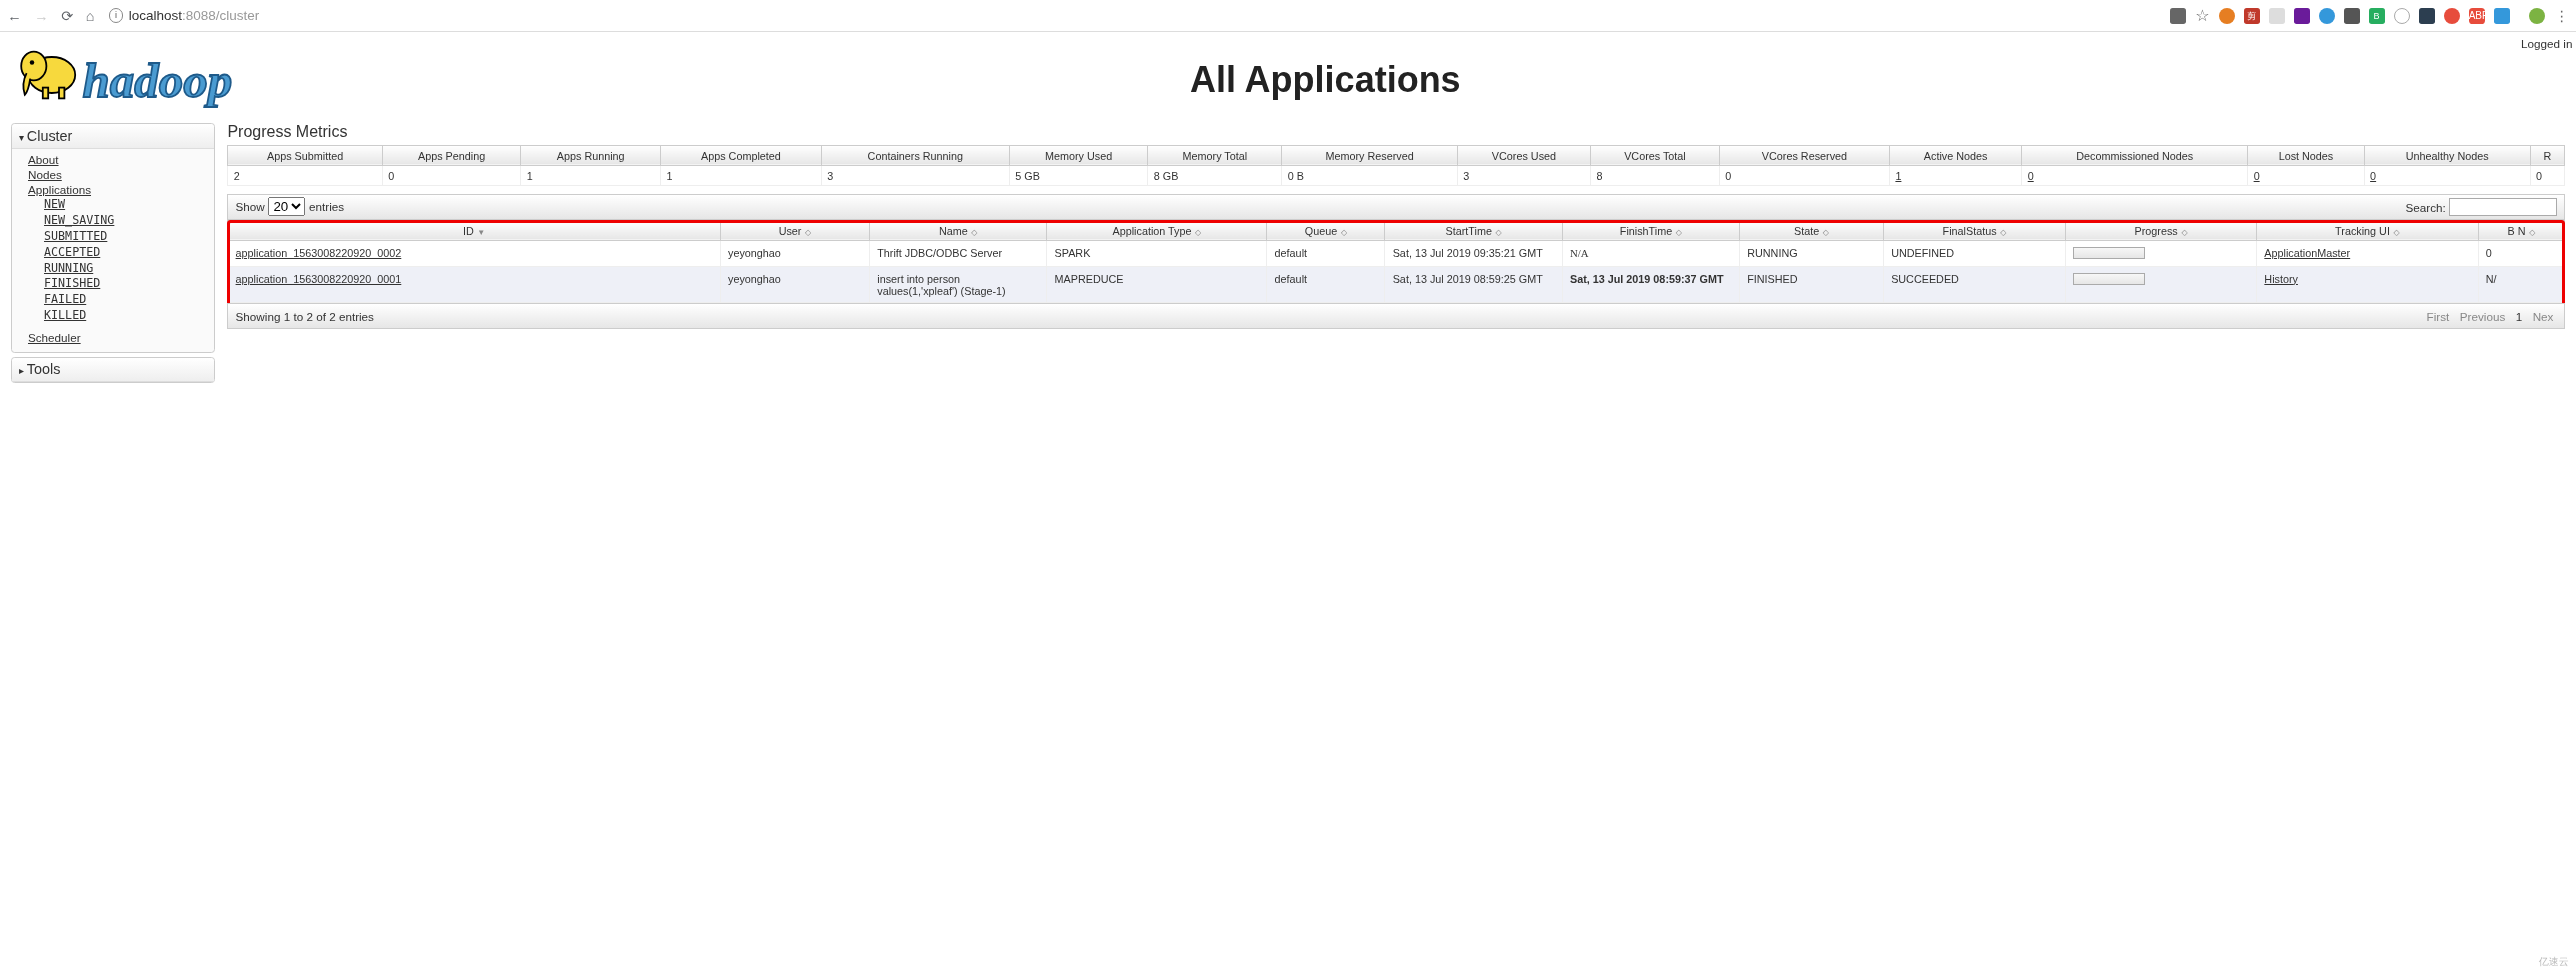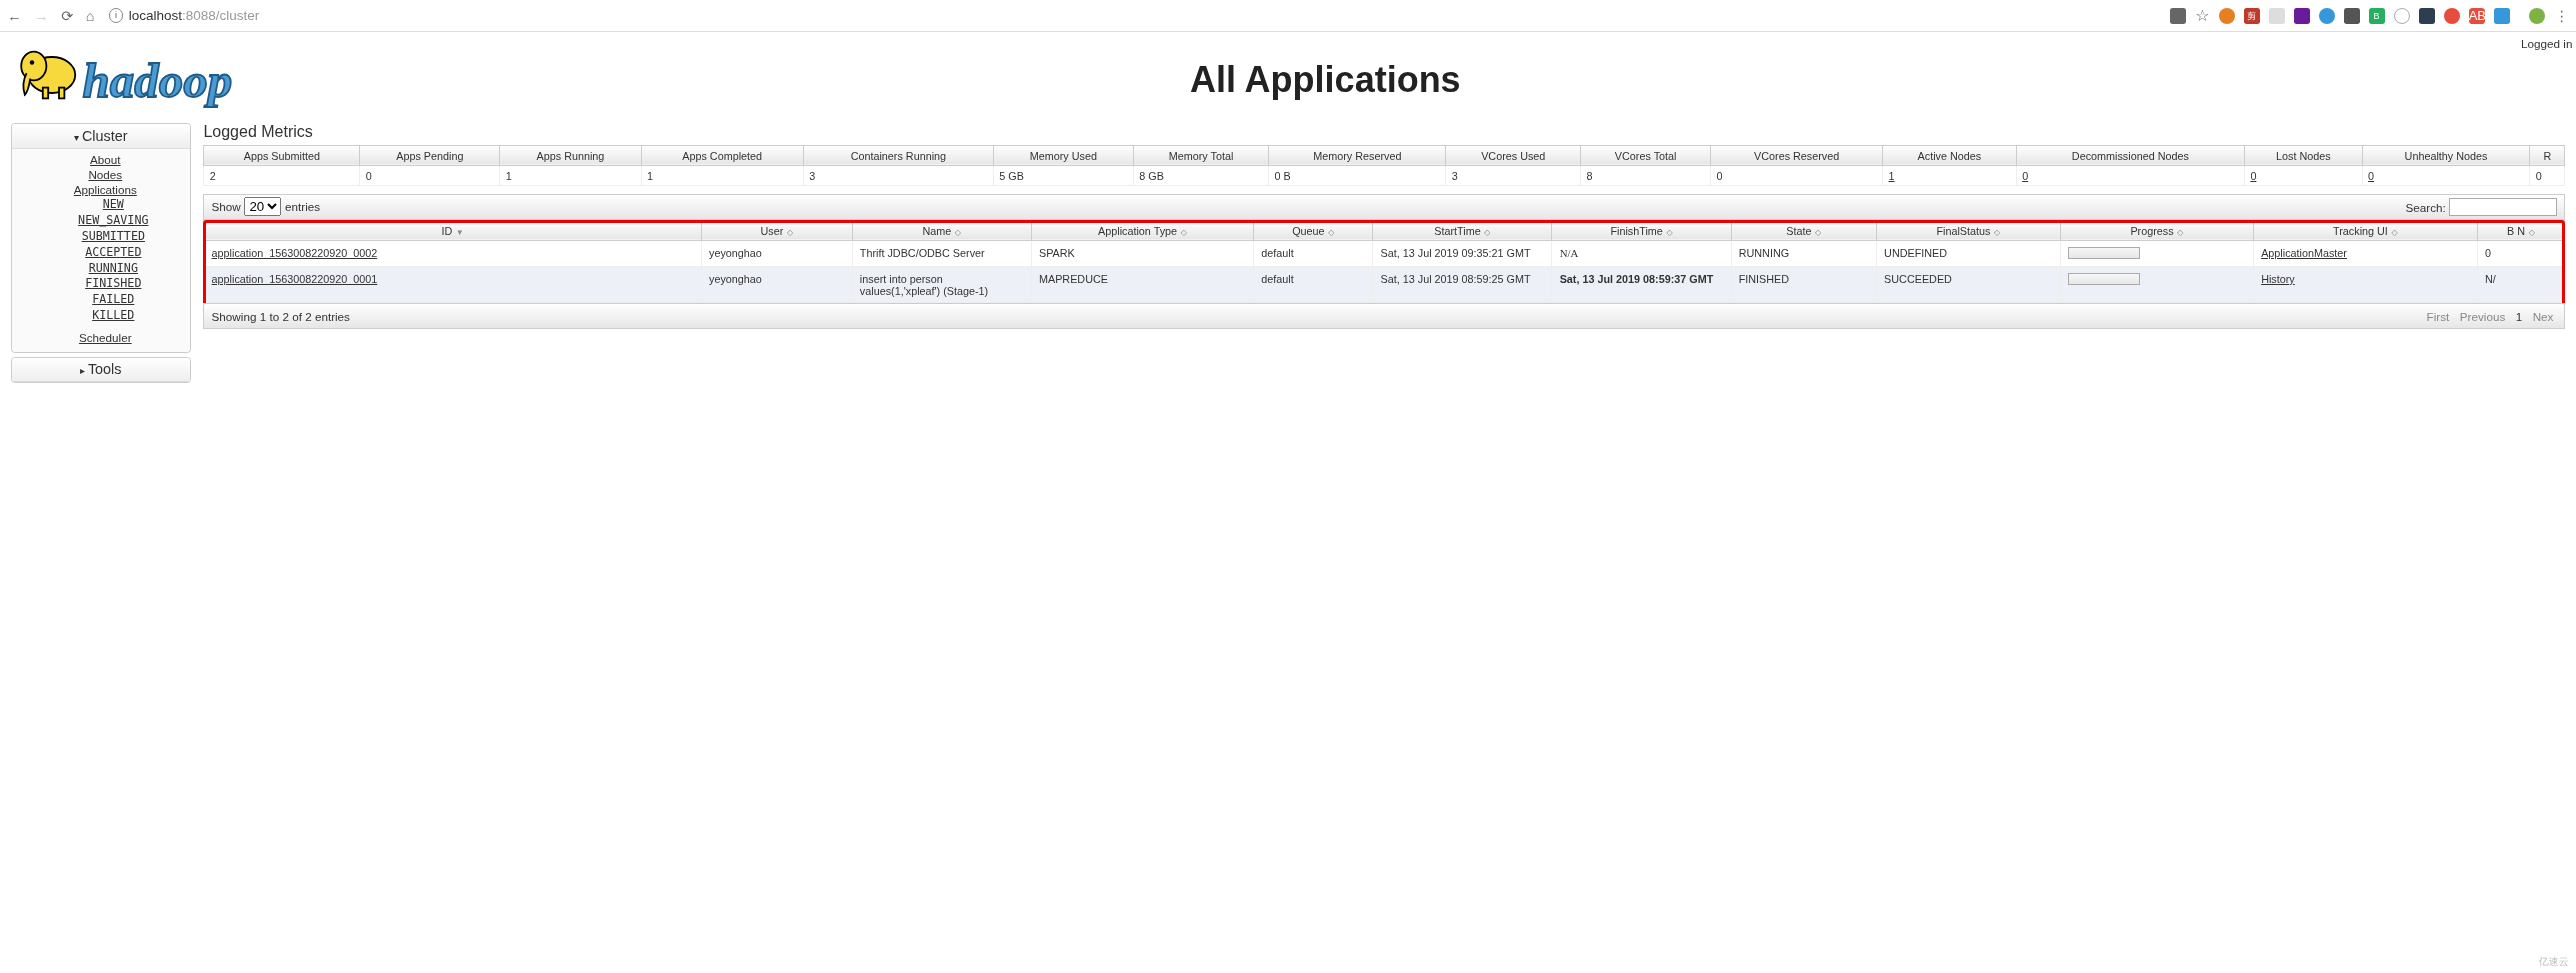--- a/index.html
+++ b/index.html
@@ -20,21 +20,21 @@
 .page-header { position: relative; padding: 5.4px 10.8px 0; }
 .logged-in { position: absolute; top: 5.4px; right: 3.6px; font-size: 11.7px; }
 .logo-title-row { display:flex; align-items:center; }
 .hadoop-logo { width: 287px; height: 86px; position:relative; margin-left: 3.6px; }
 .elephant { position:absolute; left:0; top:1.8px; width:72px; height:63px; }
 .hadoop-text { position:absolute; left:68px; top:14.4px; font-family: Georgia, serif; font-size:49px; font-weight:bold; font-style:italic; color:#4A9BD1; -webkit-text-stroke:1.8px #1e5a8a; }
 .page-title { flex:1; text-align:center; font-size:36px; font-weight:bold; color:#222; margin-right:216px; }
 
 
 .layout { display:flex; padding: 0 10.8px 18px; gap: 12.6px; }
-.sidebar { width: 180px; flex-shrink:0;text-align:center; }
+.sidebar { width: 204px; flex-shrink:0; }
 .side-box { border:0.9px solid #ccc; border-radius:3.6px; margin-bottom:3.6px; background:#fafafa; }
 .side-header { padding:3.6px 7.2px; font-size:14.4px; cursor:pointer; background:linear-gradient(#fff,#eee); border-bottom:0.9px solid #ddd; border-radius:3.6px 3.6px 0 0; }
 .side-header::before { content:"▸ "; font-size:10px; }
 .side-header.open::before { content:"▾ "; }
 .side-body { padding:3.6px 7.2px 7.2px; }
 .side-body a { display:block; color:#333; text-decoration:underline; padding:0.9px 0 0.9px 9px; }
 .side-sub a { padding-left: 25px; font-family: monospace; }
 .sched-link { margin-top:7.2px !important; padding-left:9px !important; font-family:inherit !important; }
 
 .main { flex:1; min-width:0; overflow:hidden; }
@@ -87,21 +87,21 @@
     <span class="ext-icon" style="background:#e67e22;border-radius:50%"></span>
     <span class="ext-icon" style="background:#c0392b;color:#fff;font-size:9px;text-align:center;line-height:16px">剪</span>
     <span class="ext-icon" style="background:#ddd"></span>
     <span class="ext-icon" style="background:#6a1b9a"></span>
     <span class="ext-icon" style="background:#3498db;border-radius:50%"></span>
     <span class="ext-icon" style="background:#555"></span>
     <span class="ext-icon" style="background:#27ae60;color:#fff;font-size:9px;text-align:center;line-height:16px">B</span>
     <span class="ext-icon" style="border:1.8px solid #aaa;border-radius:50%"></span>
     <span class="ext-icon" style="background:#2c3e50"></span>
     <span class="ext-icon" style="background:#e74c3c;border-radius:50%"></span>
-    <span class="ext-icon" style="background:#e74c3c;border-radius:3.6px;color:#fff;font-size:13px;text-align:center;line-height:16px">ABP</span>
+    <span class="ext-icon" style="background:#e74c3c;border-radius:3.6px;color:#fff;font-size:10px;text-align:center;line-height:16px">ABP</span>
     <span class="ext-icon" style="background:#3498db"></span>
     <span class="ext-icon" style="background:#7cb342;border-radius:50%;margin-left:10.8px"></span>
     <span style="font-size:14.4px;color:#666">⋮</span>
   </div>
 </div>
 
 <div class="page-header">
   <div class="logged-in">Logged in</div>
   <div class="logo-title-row">
     <div class="hadoop-logo">
@@ -140,21 +140,21 @@
         </div>
         <a class="sched-link">Scheduler</a>
       </div>
     </div>
     <div class="side-box">
       <div class="side-header">Tools</div>
     </div>
   </div>
 
   <div class="main">
-    <div class="section-title">Logged Metrics</div>
+    <div class="section-title">Progress Metrics</div>
     <table class="metrics-table">
       <thead>
           <tr id="metrics-head">
             <th>Apps Submitted</th>
             <th>Apps Pending</th>
             <th>Apps Running</th>
             <th>Apps Completed</th>
             <th>Containers Running</th>
             <th>Memory Used</th>
             <th>Memory Total</th>

